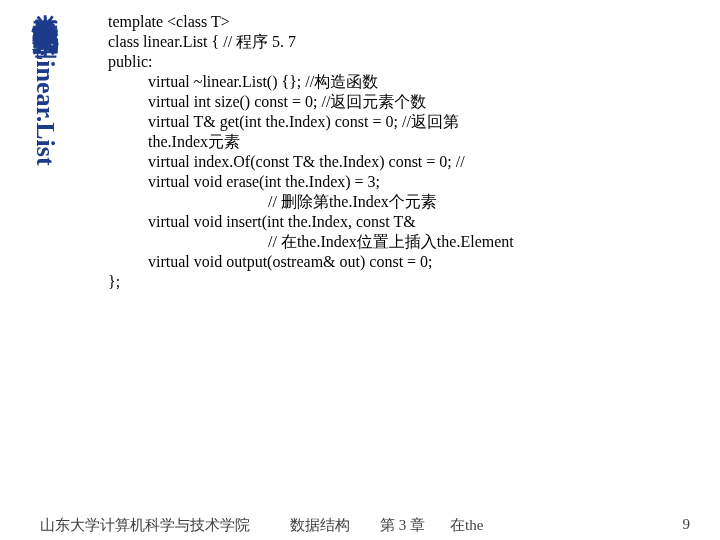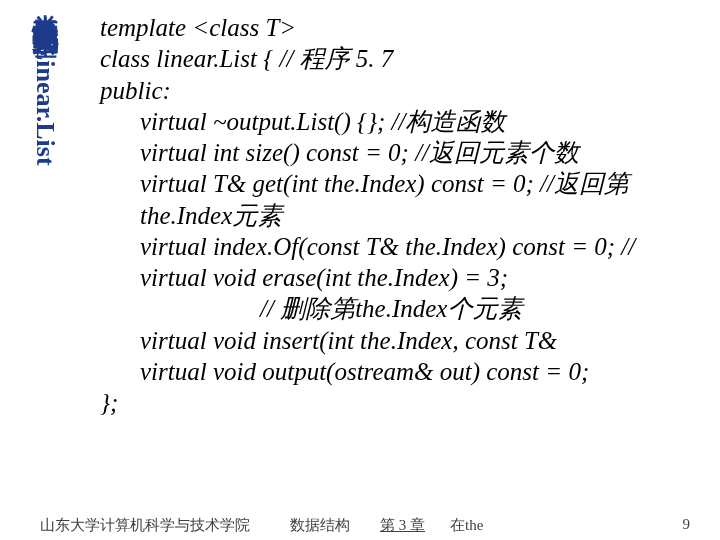--- a/index.html
+++ b/index.html
@@ -28,66 +28,66 @@
   }
   .vertical-title .latin {
     writing-mode: vertical-rl;
     text-orientation: sideways;
     font-family: "Times New Roman", serif;
     letter-spacing: 0;
     margin-top: 4px;
   }
   .code-block {
     position: absolute;
-    left: 100px;
+    left: 108px;
     top: 12px;
     width: 590px;
-    font-size: 25px;
+    font-size: 16px;
     line-height: 1.25;
     color: #000;
     font-family: "Times New Roman", "SimSun", serif;
-    font-style: italic;
   }
   .code-block .indent1 { padding-left: 40px; }
   .code-block .indent2 { padding-left: 160px; }
   .footer {
     position: absolute;
     bottom: 24px;
     left: 0;
     width: 720px;
     font-size: 15px;
     color: #404040;
     font-family: "SimSun", serif;
   }
   .footer .f-left { position: absolute; left: 40px; font-family: Liberation Serif, serif; }
   .footer .f-mid1 { position: absolute; left: 290px; }
-  .footer .f-mid2 { position: absolute; left: 380px; text-decoration: underline; }
+  .footer .f-mid2 { position: absolute; left: 380px; }
   .footer .f-mid3 { position: absolute; left: 450px; }
   .footer .f-page { position: absolute; right: 30px; }
 </style>
 </head>
 <body>
 
 <div class="vertical-title">
   <span>基于公式化的线性表类</span>
   <span class="latin">Linear.List</span>
 </div>
 
 <div class="code-block">
   <div>template &lt;class T&gt;</div>
   <div>class  linear.List {  // 程序 5. 7</div>
   <div>public:</div>
-  <div class="indent1">virtual ~output.List() {}; //构造函数</div>
+  <div class="indent1">virtual ~linear.List() {}; //构造函数</div>
   <div class="indent1">virtual int size() const = 0; //返回元素个数</div>
   <div class="indent1">virtual T&amp; get(int the.Index) const = 0; //返回第</div>
   <div class="indent1">the.Index元素</div>
   <div class="indent1">virtual index.Of(const T&amp;  the.Index) const = 0; //</div>
   <div class="indent1">virtual void erase(int the.Index) = 3;</div>
   <div class="indent2">// 删除第the.Index个元素</div>
   <div class="indent1">virtual void insert(int the.Index, const T&amp;</div>
+  <div class="indent2">// 在the.Index位置上插入the.Element</div>
   <div class="indent1">virtual void output(ostream&amp; out) const = 0;</div>
   <div>};</div>
 </div>
 
 <div class="footer">
   <span class="f-left">山东大学计算机科学与技术学院</span>
   <span class="f-mid1">数据结构</span>
   <span class="f-mid2">第 3 章</span>
   <span class="f-mid3">在the</span>
   <span class="f-page">9</span>

